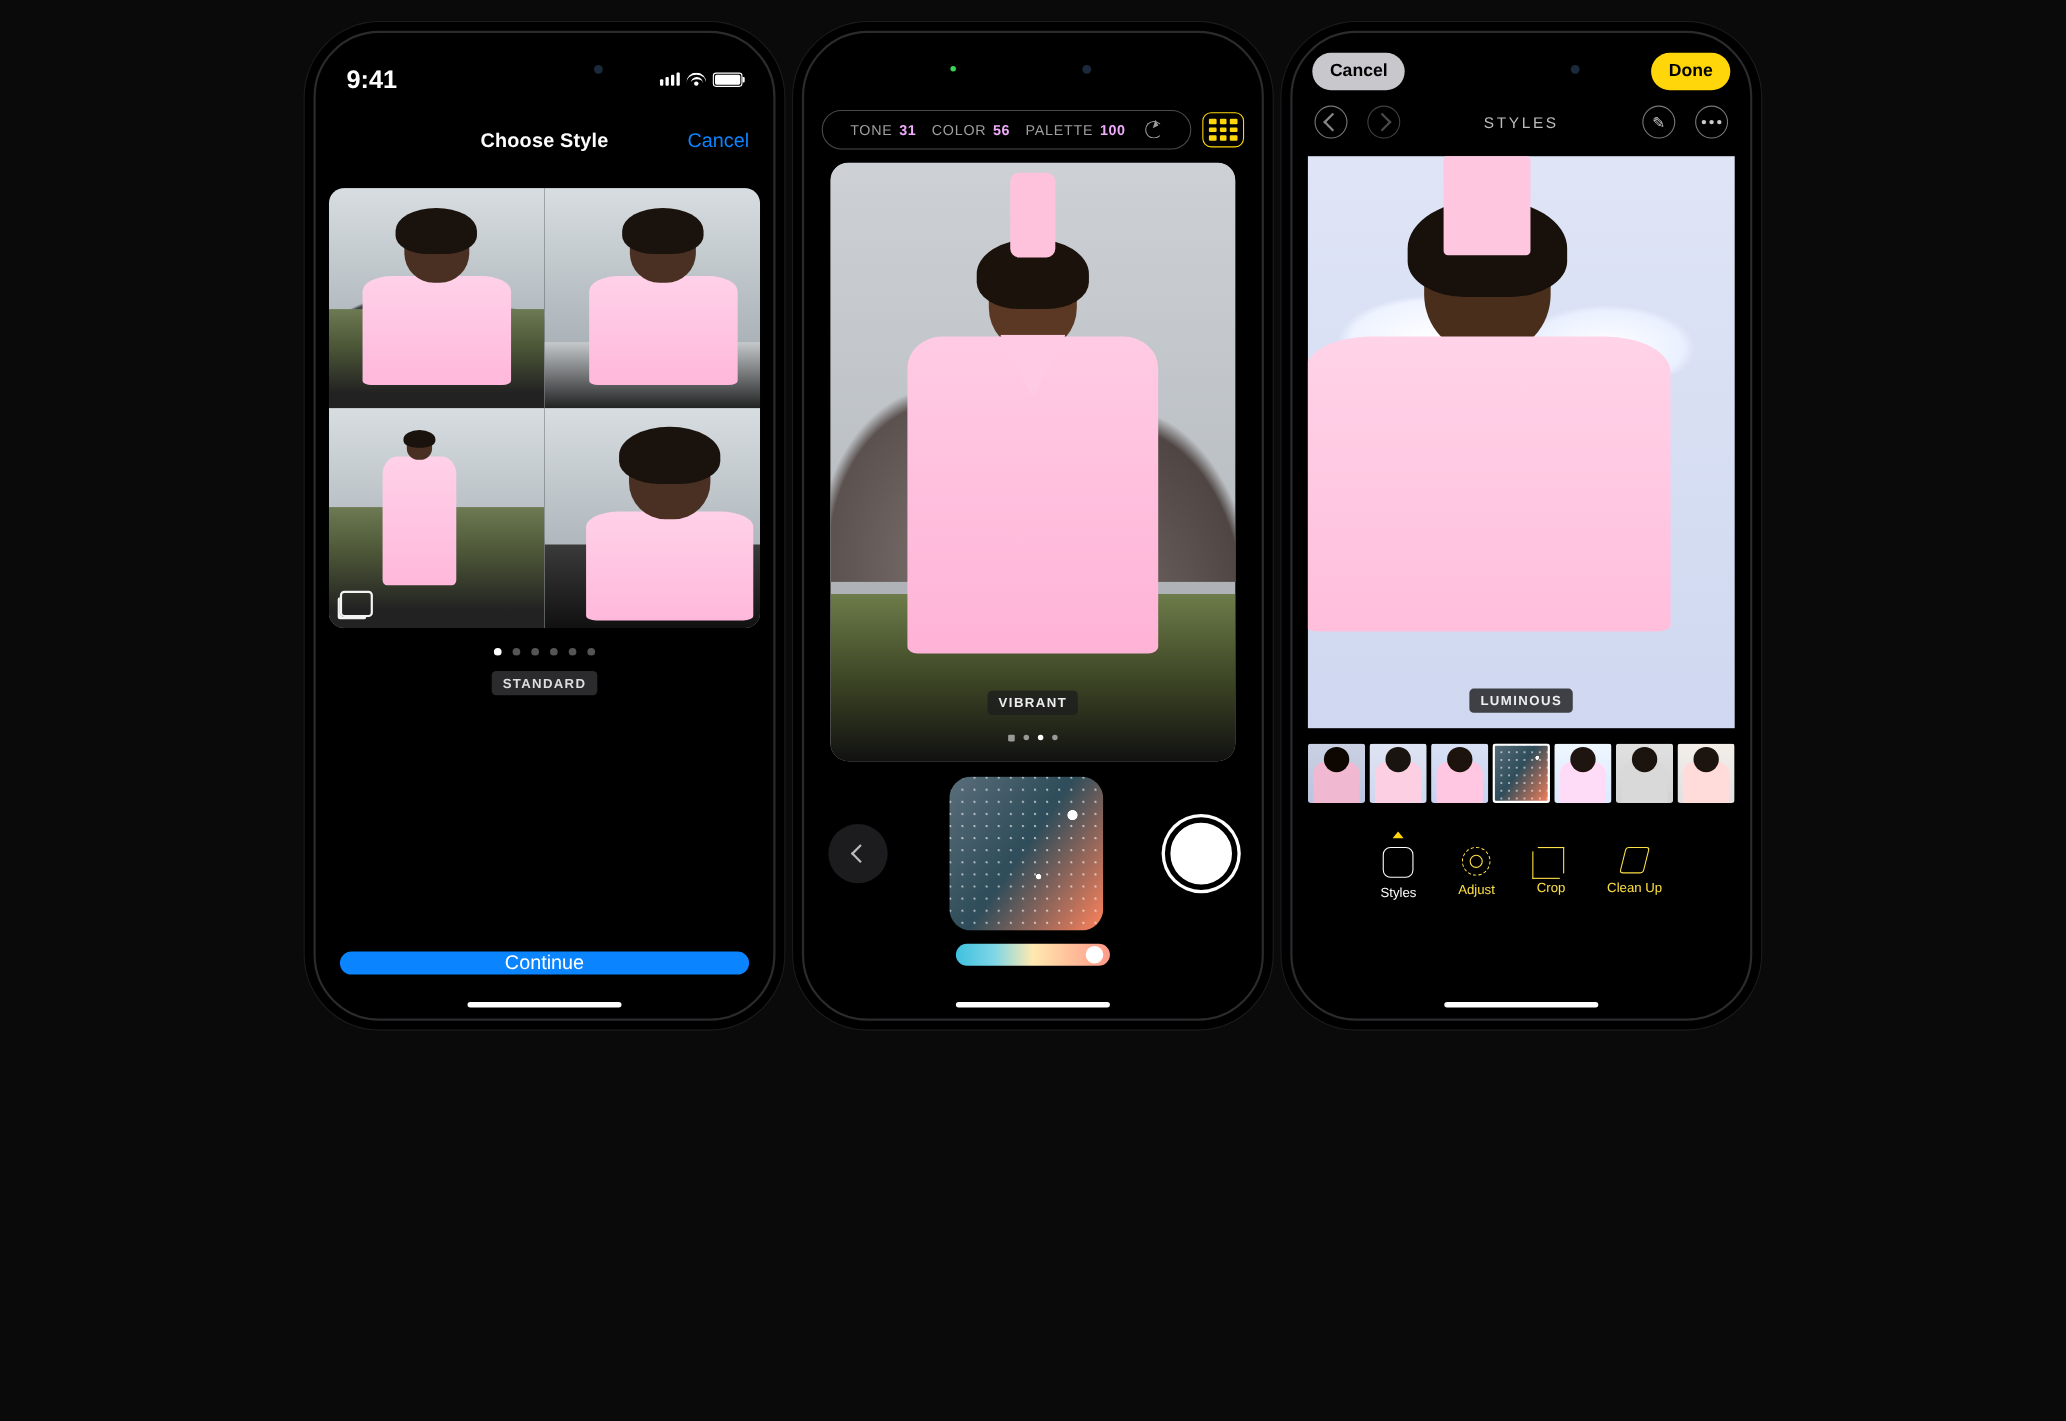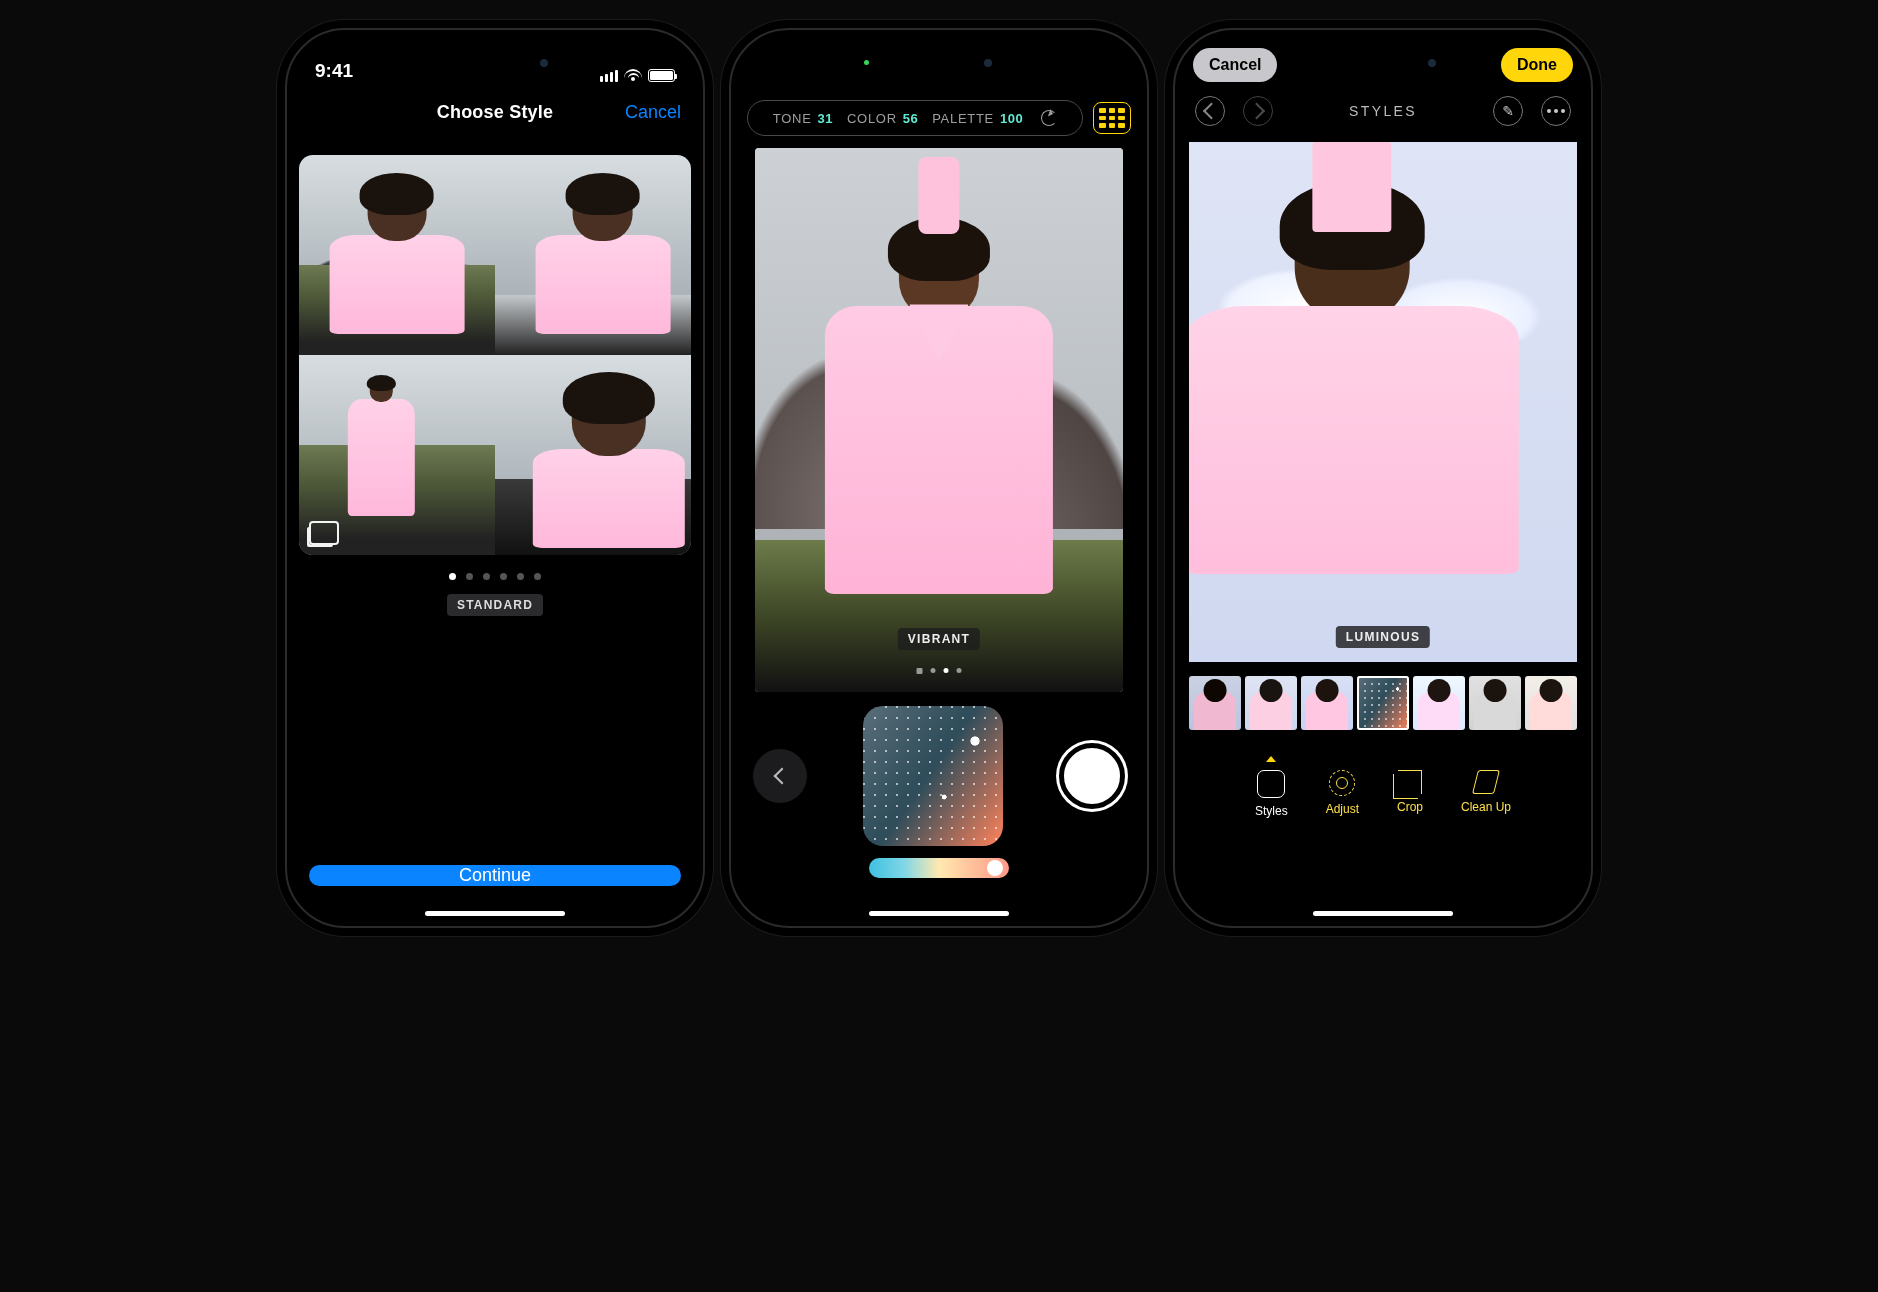--- a/index.html
+++ b/index.html
@@ -56,26 +56,27 @@
     height: 5px;
     border-radius: 3px;
     background: #fff;
     z-index: 40;
   }
 
   
   .statusbar {
     height: 56px;
     display: flex;
-    align-items: flex-end;
+    align-items: center;
     padding: 0 28px 4px;
-    font-size: 19px;
+    font-size: 23px;
     font-weight: 600;
     position: relative;
     z-index: 60;
+    margin-top: 16px;
   }
   .status-left { flex: 1; }
   .status-right { display: flex; align-items: center; gap: 6px; }
   .sig-bars { display: flex; gap: 2px; align-items: flex-end; }
   .sig-bars span { width: 3px; background: #fff; border-radius: 1px; }
   .sig-bars span:nth-child(1){height:6px}.sig-bars span:nth-child(2){height:8px}.sig-bars span:nth-child(3){height:10px}.sig-bars span:nth-child(4){height:12px}
   .wifi-icon { width: 18px; height: 13px; position: relative; }
   .wifi-icon::before,.wifi-icon::after,.wifi-icon i{
     content:""; position:absolute; border:2px solid #fff; border-bottom:none; border-left:none; border-right:none; border-radius:10px 10px 0 0;
   }
@@ -133,32 +134,32 @@
   }
 
   
   .p2-top { display:flex; align-items:center; gap:10px; padding: 10px 16px 6px; margin-top:4px;}
   .pillbar {
     flex:1; border:1px solid #4a4a4e; border-radius:20px; height:36px;
     display:flex; align-items:center; justify-content:center; gap:14px;
     font-size:13px; letter-spacing:0.7px; color:#9e9e9e;
   }
   .pillbar .seg { display:flex; gap:6px; align-items:baseline;}
-  .pillbar .seg b { color:#5eead4; font-weight:600; letter-spacing:0.5px;}
+  .pillbar .seg b { color:#f0abfc; font-weight:600; letter-spacing:0.5px;}
   .revert-icon { width:16px;height:16px; border:1.5px solid #9e9e9e; border-right-color:transparent; border-radius:50%; position:relative; margin-left:4px;}
   .revert-icon::after{content:"";position:absolute;right:-1px;top:-1px;border:4px solid transparent;border-left-color:#9e9e9e;transform:rotate(18deg)}
   .grid-toggle {
     width:38px;height:32px;border:1.5px solid #ffd60a;border-radius:8px;
     display:grid;grid-template-columns:repeat(3,1fr);grid-template-rows:repeat(3,1fr);
     gap:3px;padding:5px;
   }
   .grid-toggle span{background:#ffd60a;border-radius:1px}
 
   .viewport {
-    margin: 6px 24px 0; height: 544px; border-radius:4px; overflow:hidden; position:relative;
+    margin: 6px 24px 0; height: 544px; border-radius:16px; overflow:hidden; position:relative;
     background: linear-gradient(#bfc4c8,#a8acb1);
   }
   .bigmount {
     position:absolute; inset:0 0 auto 0; height:70%;
     background:
       radial-gradient(ellipse at 28% 95%, #7a6f6c 0%, #5b514f 28%, transparent 31%),
       radial-gradient(ellipse at 72% 110%, #6f6562 0%, #4f4644 30%, transparent 33%),
       linear-gradient(#cdd1d5,#b6bbbf);
   }
   .biggrass { position:absolute;left:0;right:0;bottom:0;height:28%;

